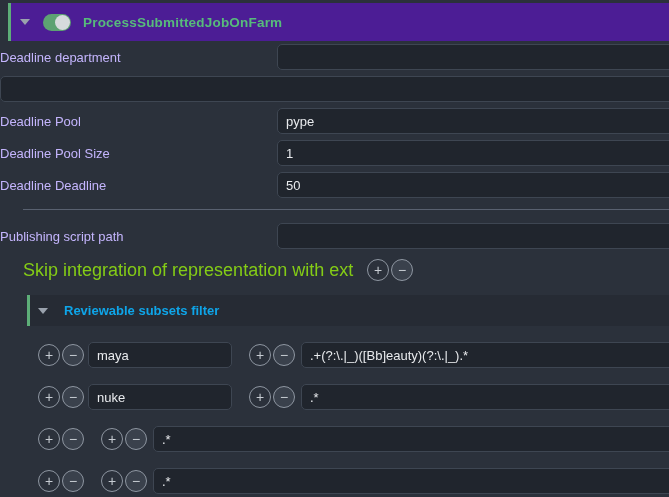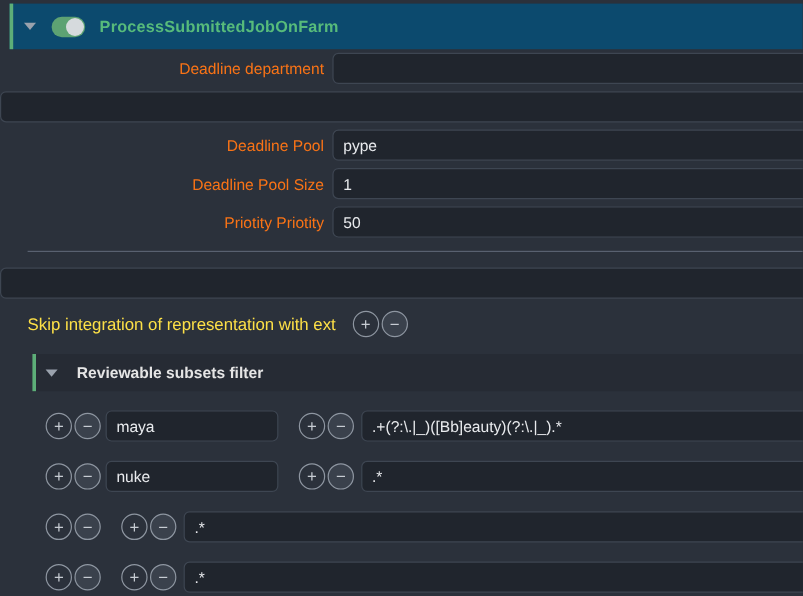--- a/index.html
+++ b/index.html
@@ -7,21 +7,21 @@
   body {
     background:#2b313b;
     font-family:"Liberation Sans","DejaVu Sans",sans-serif;
     position:relative;
   }
 
   
   .section-header {
     margin:3px 0 0 8px;
     height:38px;
-    background:#0c4a6e;
+    background:#4c1d95;
     border-left:3px solid #5dae78;
     display:flex;
     align-items:center;
   }
   .collapse-arrow {
     width:0; height:0;
     border-left:5px solid transparent;
     border-right:5px solid transparent;
     border-top:6px solid #9aa2ad;
     margin-left:9px;
@@ -55,23 +55,22 @@
   .form-rows { margin-top:3px; }
   .form-row {
     display:flex;
     align-items:center;
     height:26px;
     margin-bottom:6px;
   }
   .form-label {
     width:277px;
     flex:none;
-    text-align:right;
     padding-right:7px;
-    color:#f97316;
+    color:#c4b5fd;
     font-size:13px;
   }
   .text-input {
     flex:1;
     height:26px;
     background:#20252d;
     border:1px solid #3e4652;
     border-radius:5px;
     color:#e9ebee;
     font-size:13px;
@@ -89,22 +88,22 @@
 
   
   .skip-row {
     display:flex;
     align-items:center;
     height:26px;
     margin-top:8px;
     margin-left:23px;
   }
   .skip-label {
-    color:#fde047;
-    font-size:14px;
+    color:#84cc16;
+    font-size:18px;
   }
   .circle-btn {
     width:22px; height:22px;
     flex:none;
     border-radius:50%;
     border:1px solid #8e96a1;
     background:transparent;
     color:#c7ccd3;
     font-size:14px;
     line-height:19px;
@@ -121,21 +120,21 @@
   .subsection-header {
     margin:12px 0 0 27px;
     height:31px;
     background:#262b34;
     border-left:3px solid #5dae78;
     display:flex;
     align-items:center;
   }
   .subsection-header .collapse-arrow { margin-left:8px; }
   .subsection-title {
-    color:#e5e5e5;
+    color:#0ea5e9;
     font-weight:bold;
     font-size:13px;
     margin-left:16px;
   }
 
   .filter-row {
     display:flex;
     align-items:center;
     height:26px;
     margin-top:16px;
@@ -173,28 +172,29 @@
   </div>
   <div class="form-row">
     <span class="form-label">Deadline Pool</span>
     <input class="text-input" type="text" value="pype" style="">
   </div>
   <div class="form-row">
     <span class="form-label">Deadline Pool Size</span>
     <input class="text-input" type="text" value="1" style="">
   </div>
   <div class="form-row">
-    <span class="form-label">Priotity Priotity</span>
+    <span class="form-label">Deadline Deadline</span>
     <input class="text-input" type="text" value="50" style="">
   </div>
 </div>
 
 <div class="divider"></div>
 
 <div class="form-row">
+  <span class="form-label">Publishing script path</span>
   <input class="text-input" type="text" value="" style="">
 </div>
 
 <div class="skip-row">
   <span class="skip-label">Skip integration of representation with ext</span>
   <button class="circle-btn add">+</button>
   <button class="circle-btn remove">−</button>
 </div>
 
 <div class="subsection-header">

